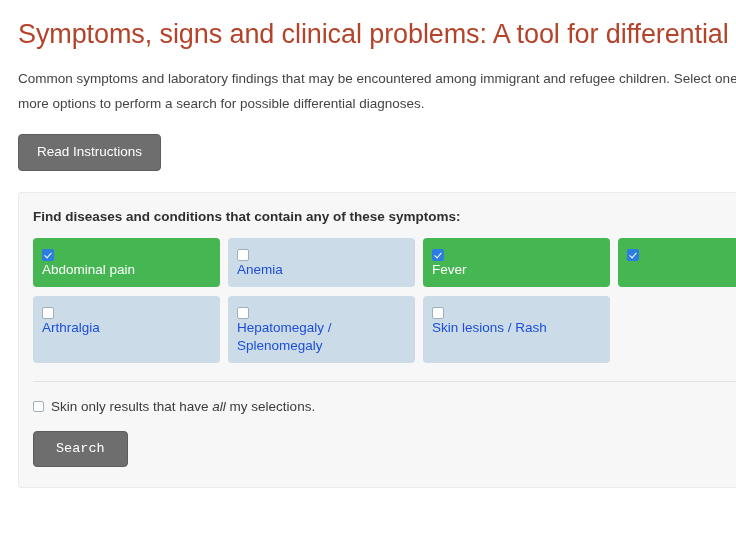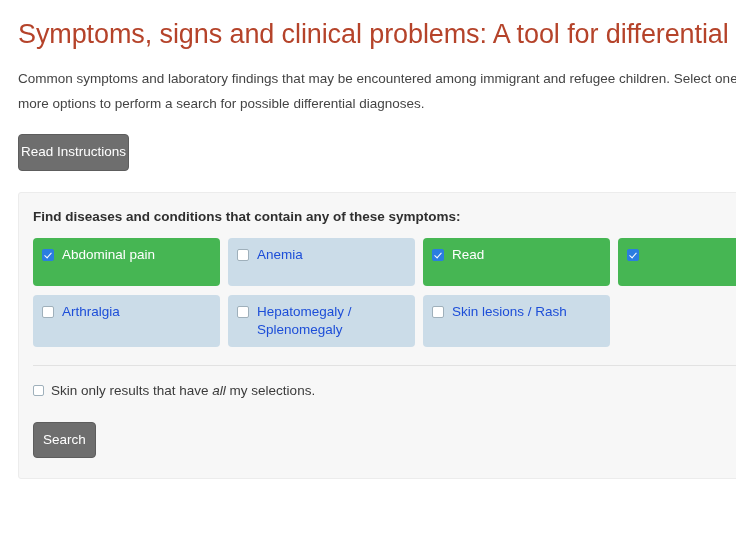--- a/index.html
+++ b/index.html
@@ -44,30 +44,31 @@
   }
 
   .btn {
     display: inline-block;
     font-family: "Liberation Sans", sans-serif;
     font-size: 13.5px;
     color: #ffffff;
     background: #6e6e6e;
     border: 1px solid #5d5d5d;
     border-radius: 4px;
-    padding: 9px 2px;
+    padding: 9px 18px;
     cursor: pointer;
     line-height: 1.2;
   }
   .btn-instructions {
     margin-top: 18px;
   }
   .btn-search {
-    margin-top: 23px;
-    padding: 9px 9px;
+    margin-top: 16px;
+    padding: 9px 22px;
+    font-family: Liberation Mono, monospace;
   }
 
   .search-panel {
     margin-top: 21px;
     background: #f7f7f7;
     border: 1px solid #ececec;
     border-radius: 3px;
     padding: 16px 14px 20px 14px;
     width: 866px;
     box-sizing: border-box;
@@ -91,20 +92,21 @@
     margin: 0 8px 9px 0;
     border-radius: 4px;
     box-sizing: border-box;
     padding: 8px 10px 8px 9px;
     display: flex;
     align-items: flex-start;
     font-size: 13.5px;
     line-height: 18px;
     cursor: pointer;
     user-select: none;
+    flex-direction: column;
   }
   .symptom-item.unselected {
     background: #cbdce8;
     color: #1d4ed8;
     min-height: 48px;
   }
   .symptom-item.selected {
     background: #46b653;
     color: #ffffff;
     min-height: 41px;
@@ -190,21 +192,21 @@
         <label class="symptom-item selected">
           <span class="cb on"></span>
           <span class="symptom-label">Abdominal pain</span>
         </label>
         <label class="symptom-item unselected">
           <span class="cb off"></span>
           <span class="symptom-label">Anemia</span>
         </label>
         <label class="symptom-item selected">
           <span class="cb on"></span>
-          <span class="symptom-label">Read</span>
+          <span class="symptom-label">Fever</span>
         </label>
         <label class="symptom-item selected">
           <span class="cb on"></span>
         </label>
         <label class="symptom-item unselected">
           <span class="cb off"></span>
           <span class="symptom-label">Arthralgia</span>
         </label>
         <label class="symptom-item unselected">
           <span class="cb off"></span>

